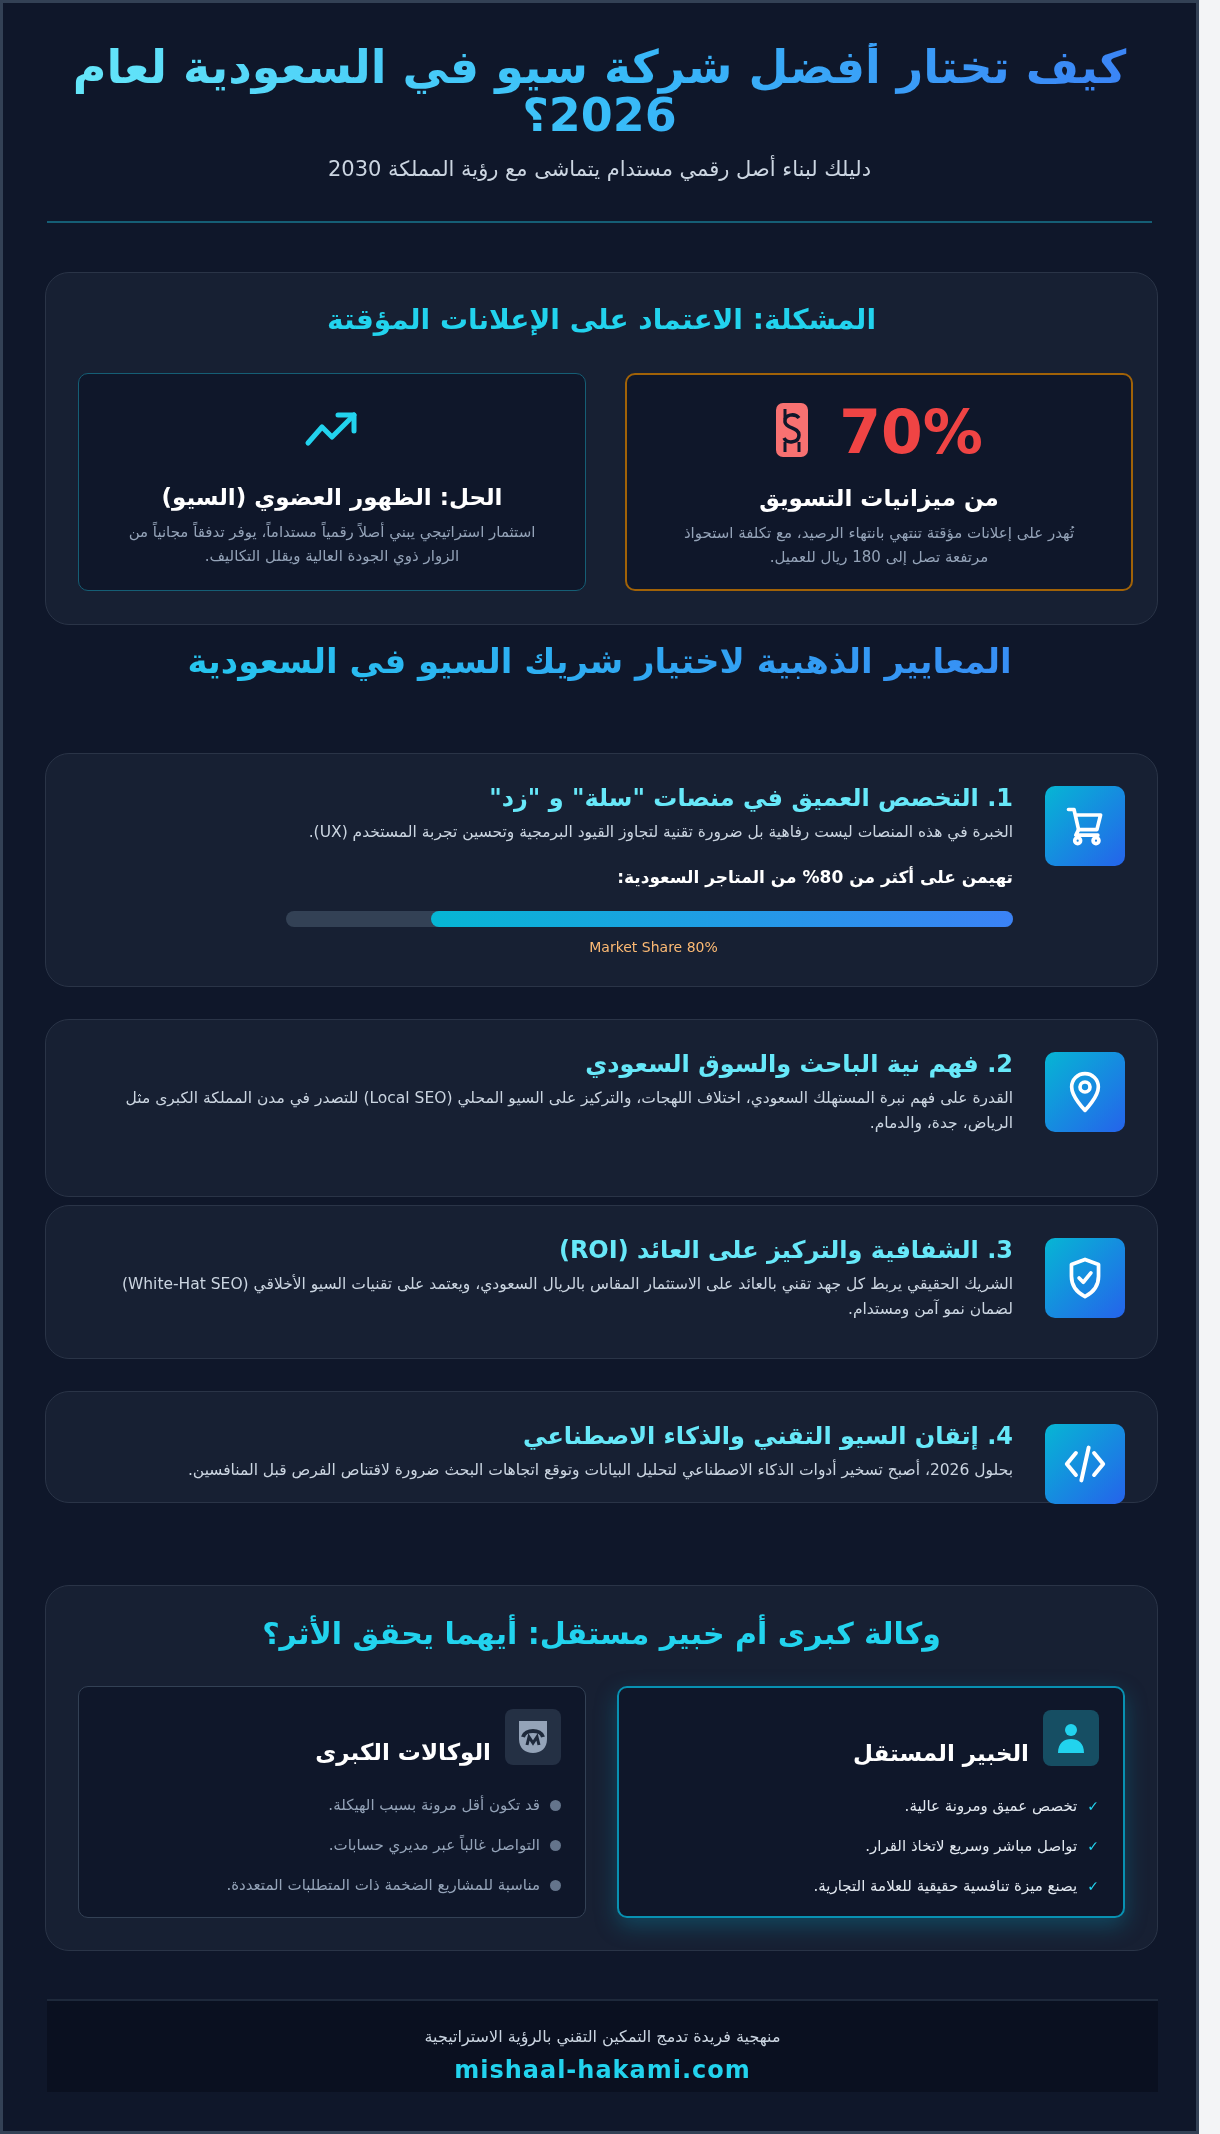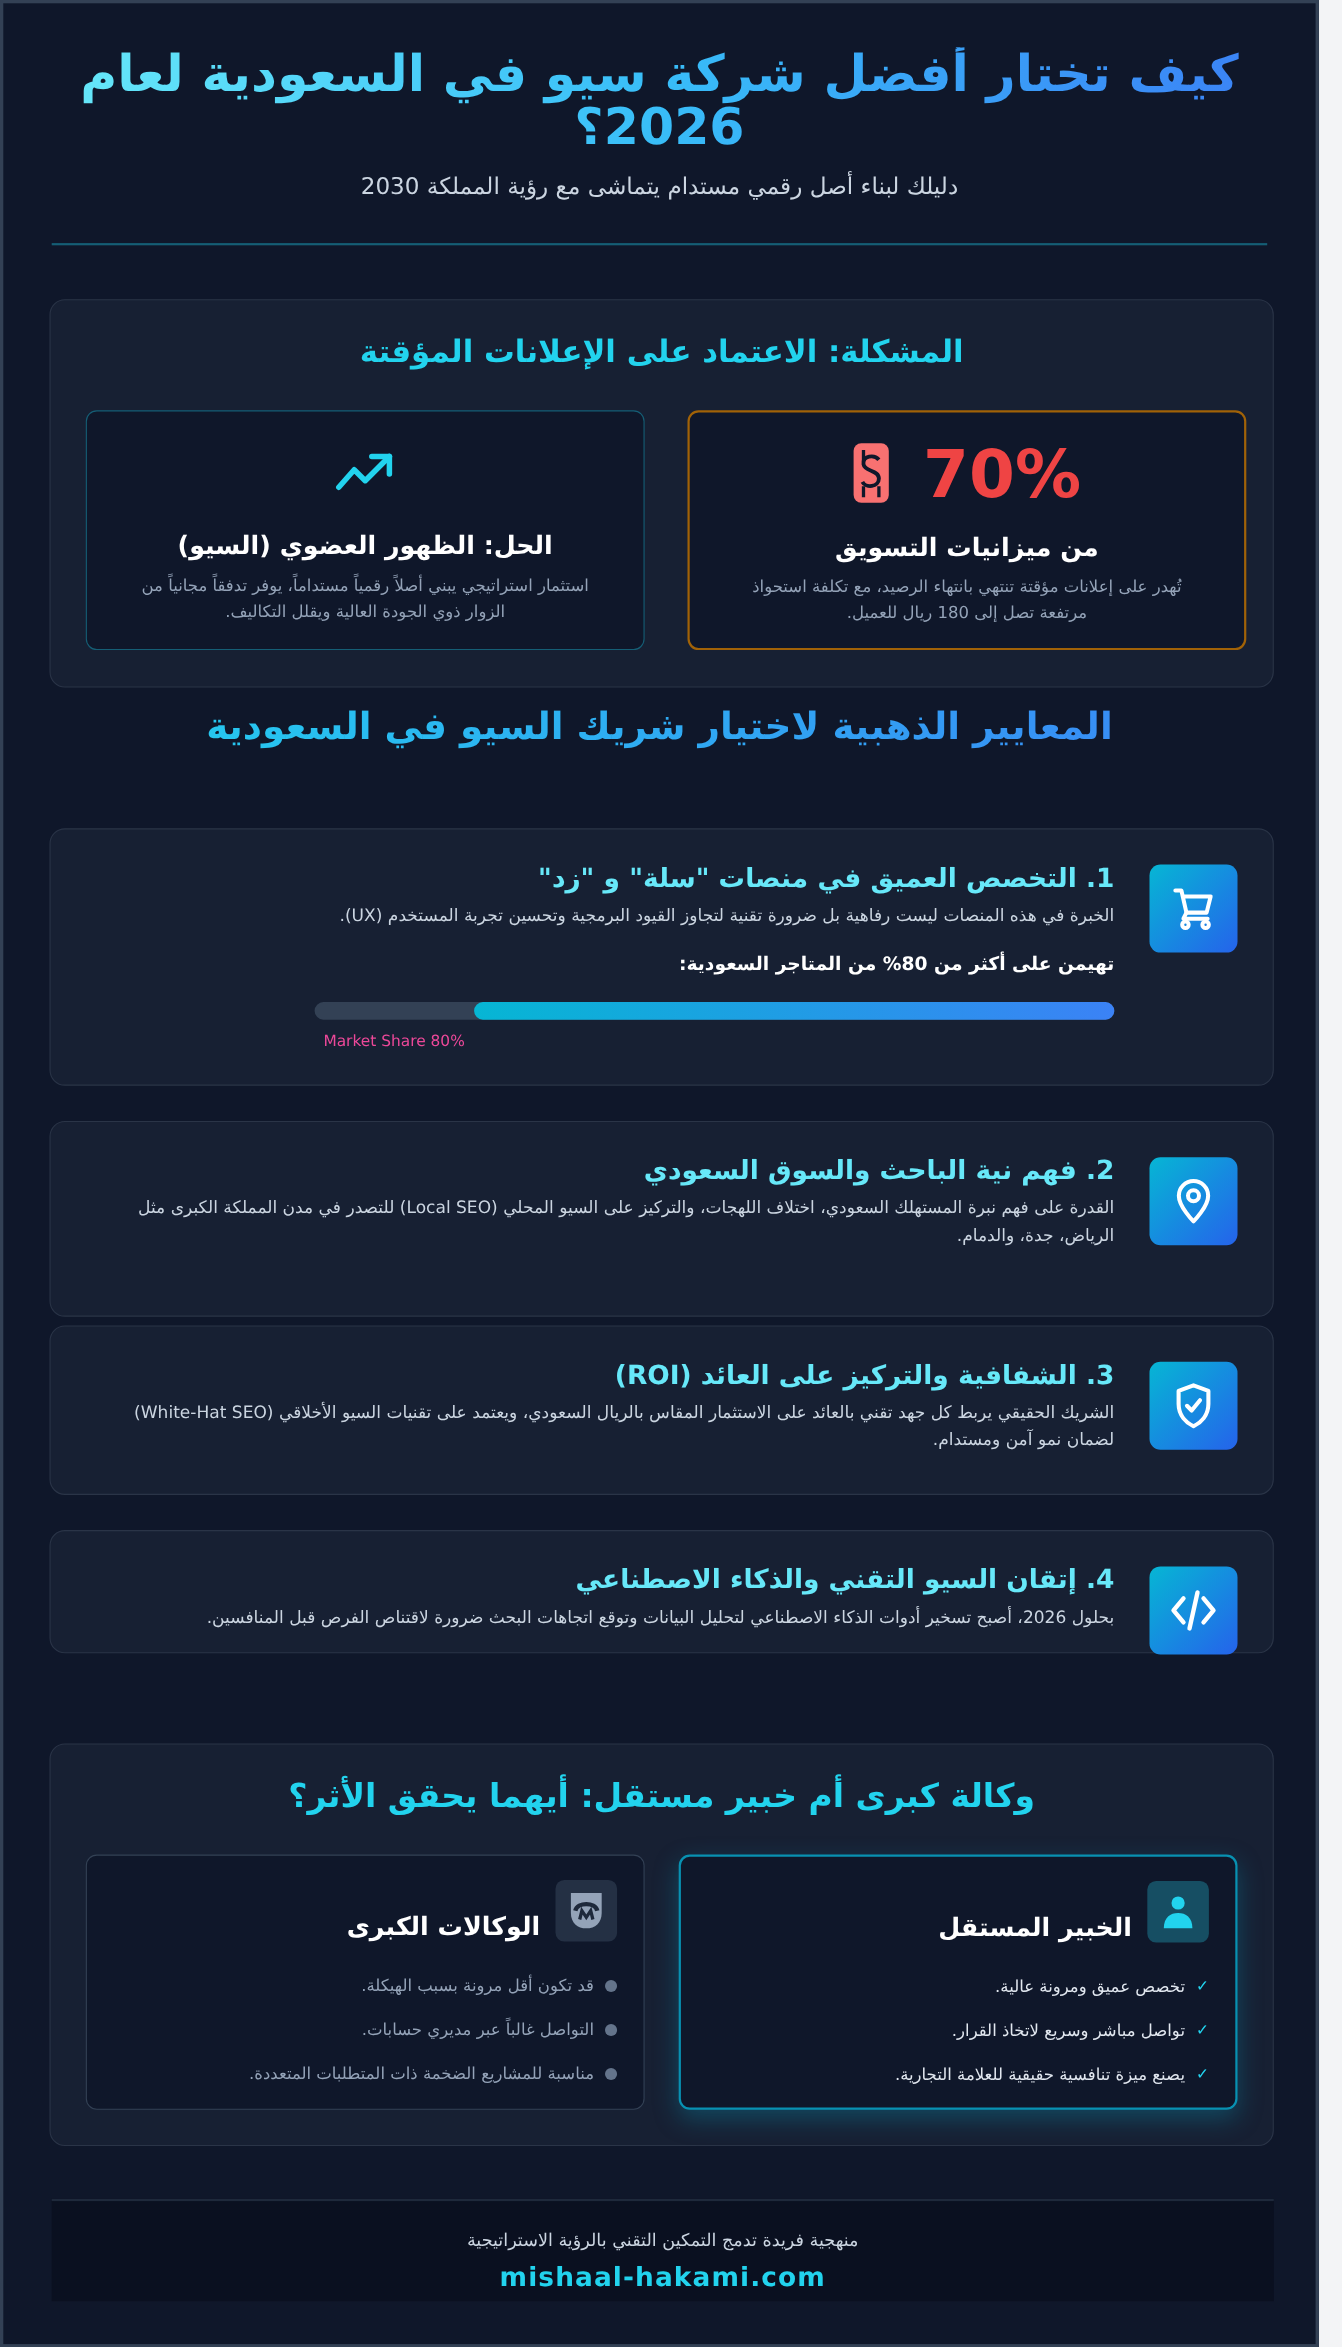--- a/index.html
+++ b/index.html
@@ -13,21 +13,21 @@
   .title {
     font-size: 46px; font-weight: bold; line-height: 48px;
     background: linear-gradient(270deg, #3b82f6 0%, #38bdf8 50%, #67e8f9 100%);
     -webkit-background-clip: text; background-clip: text; color: transparent;
   }
   .subtitle { font-size: 21px; color: #cbd5e1; margin-top: 18px; }
   .hr { position: absolute; left: 44px; right: 44px; top: 218px; height: 2px; background: #155e75; }
 
   .card {
     position: absolute; left: 42px; width: 1113px; background: #172033;
-    border: 1px solid #2a3447; border-radius: 14px;
+    border: 1px solid #2a3447; border-radius: 24px;
   }
   .sec-title { text-align: center; font-weight: bold; color: #22d3ee; font-size: 28px; }
 
   .problem { top: 269px; height: 353px; }
   .problem .sec-title { margin-top: 30px; }
   .pbox {
     position: absolute; top: 100px; width: 508px; height: 218px; border-radius: 10px;
     background: #0f172a; text-align: center;
   }
   .pbox.red { right: 24px; border: 2px solid #a16207; }
@@ -46,21 +46,21 @@
   .crit .ibox {
     position: absolute; right: 32px; top: 32px; width: 80px; height: 80px; border-radius: 10px;
     background: linear-gradient(135deg, #06b6d4, #2563eb); display: flex; align-items: center; justify-content: center;
   }
   .crit .body { position: absolute; right: 144px; left: 40px; top: 30px; }
   .crit h3 { font-size: 24px; font-weight: bold; color: #67e8f9; }
   .crit p { font-size: 15.5px; color: #cbd5e1; line-height: 25px; margin-top: 8px; }
   .crit .hl { font-size: 17px; font-weight: bold; color: #ffffff; margin-top: 22px; }
   .bar { position: relative; width: 727px; height: 16px; background: #334155; border-radius: 8px; margin-top: 24px; }
   .bar .fill { position: absolute; right: 0; top: 0; height: 16px; border-radius: 8px; background: linear-gradient(90deg, #06b6d4, #3b82f6); }
-  .bar-label { direction: ltr; text-align: left; font-size: 14px; color: #ec4899; margin-top: 12px; width: 727px; padding-left: 8px; }
+  .bar-label { direction: ltr; text-align: center; font-size: 14px; color: #fdba74; margin-top: 12px; width: 727px; padding-left: 8px; }
 
   .compare { top: 1582px; height: 366px; }
   .compare .sec-title { margin-top: 30px; font-size: 30px; }
   .cbox { position: absolute; top: 100px; width: 508px; height: 232px; border-radius: 10px; background: #0f172a; }
   .cbox.exp { right: 32px; border: 2px solid #0891b2; box-shadow: 0 8px 22px rgba(8,145,178,0.35); }
   .cbox.ag { left: 32px; border: 1px solid #334155; }
   .chead { position: absolute; right: 24px; top: 22px; display: flex; align-items: flex-end; gap: 14px; }
   .chead .ic { width: 56px; height: 56px; border-radius: 8px; display: flex; align-items: center; justify-content: center; }
   .exp .ic { background: #164e63; }
   .ag .ic { background: #243044; }

